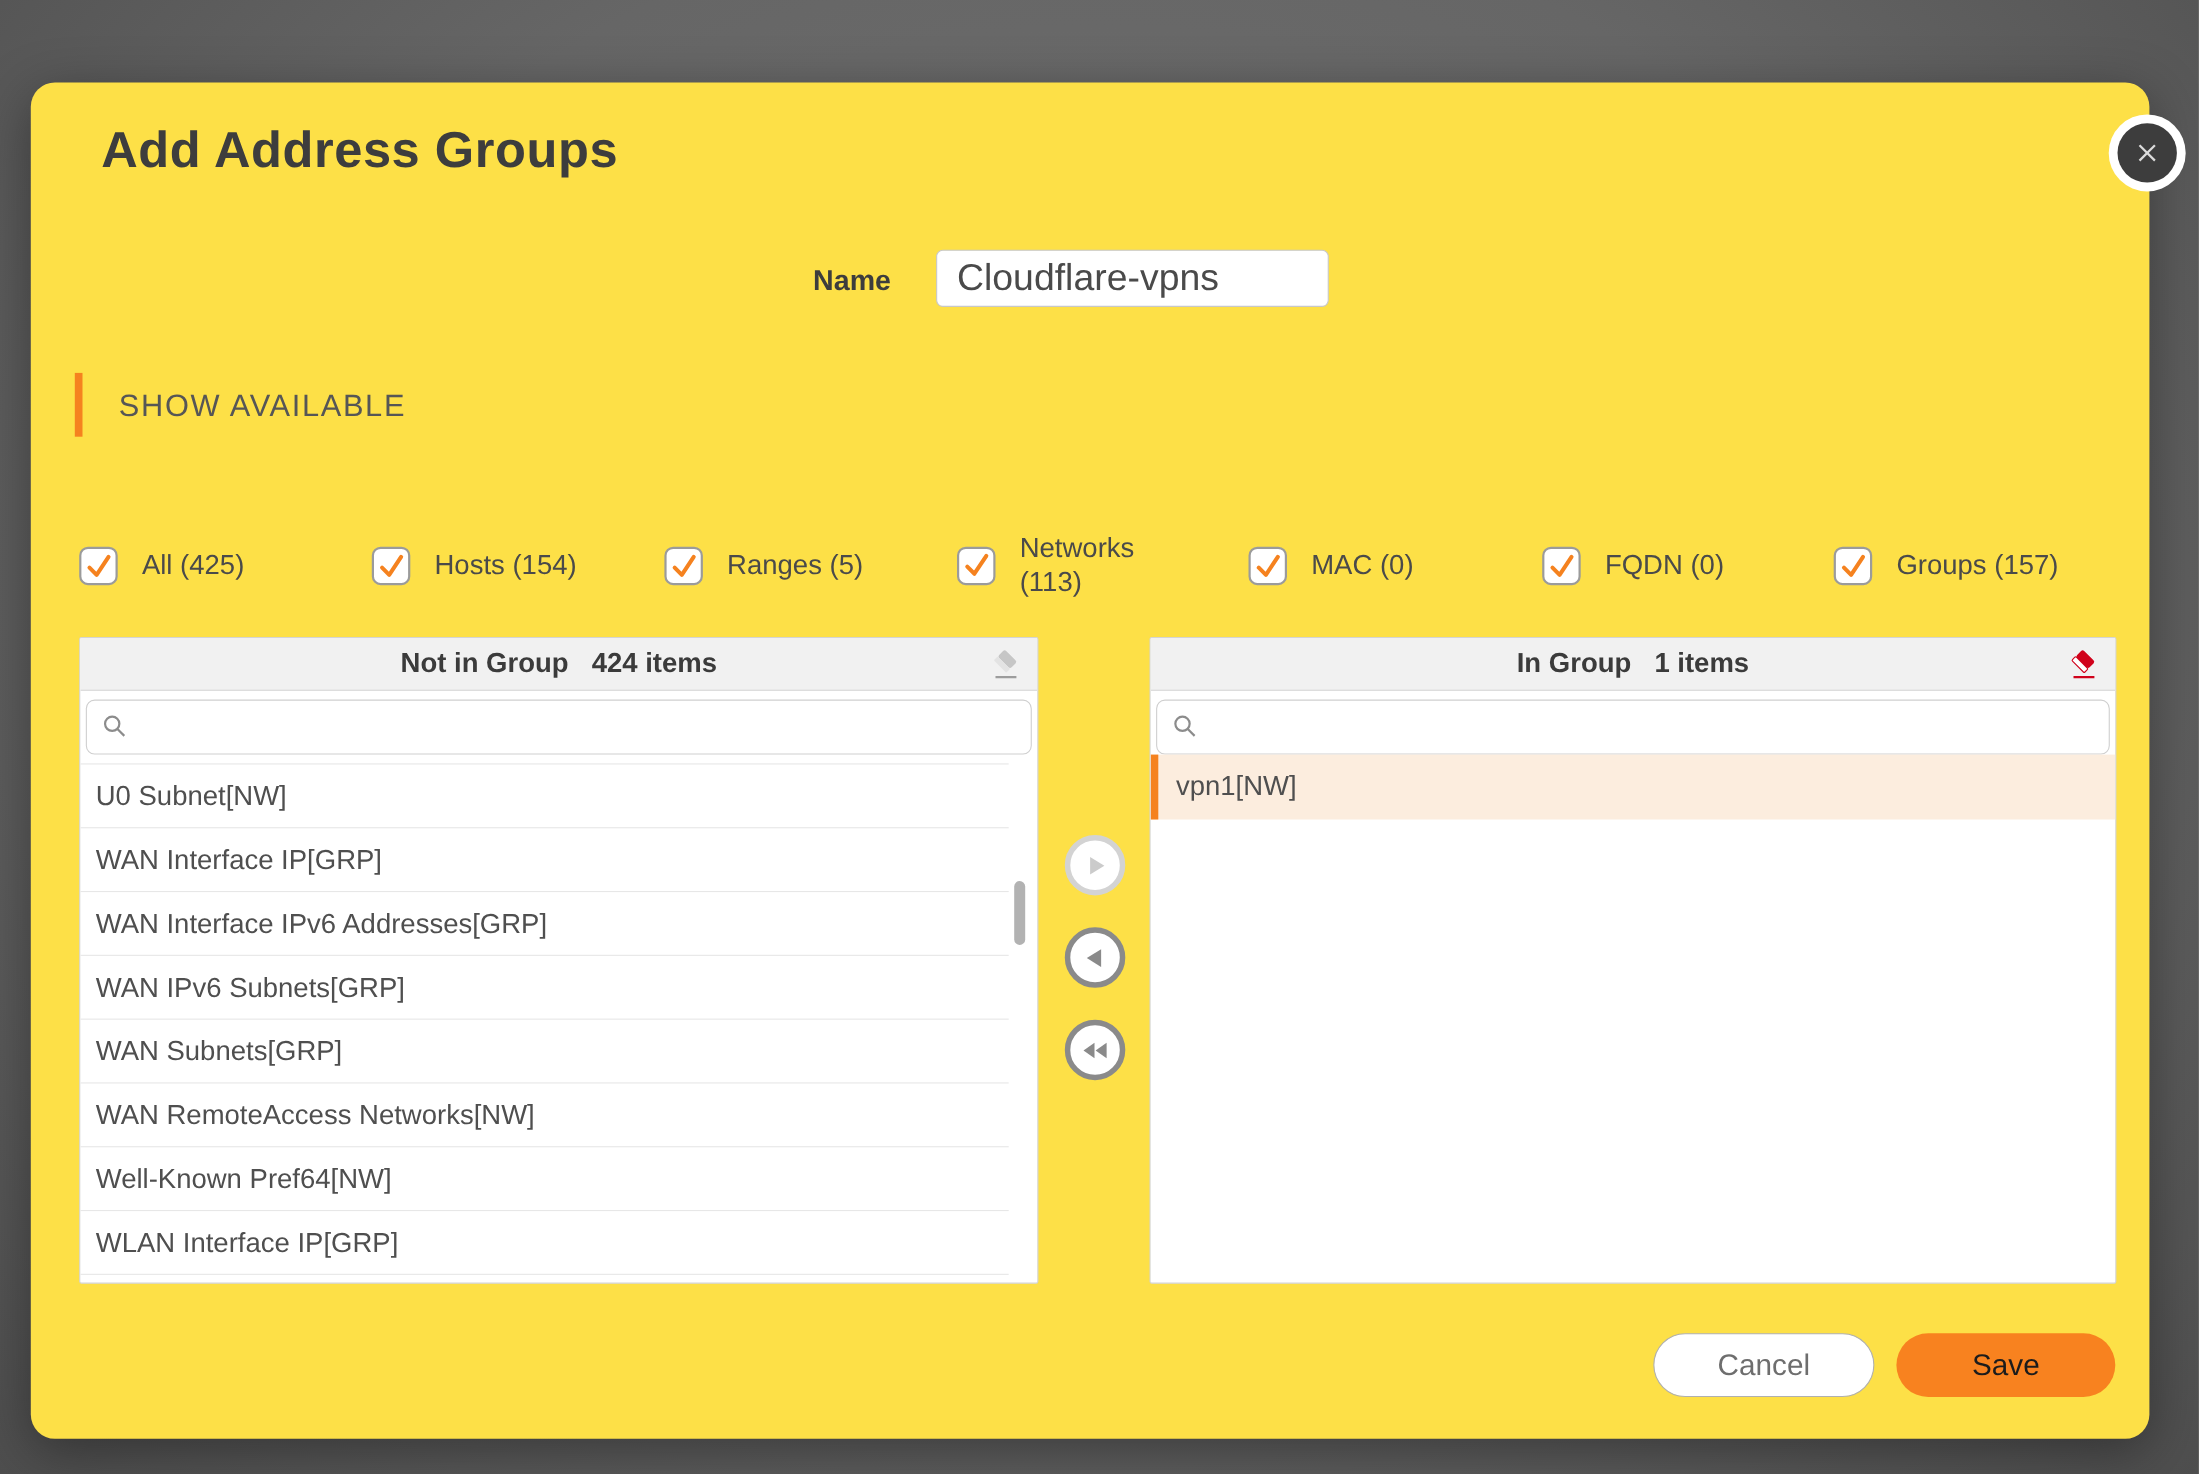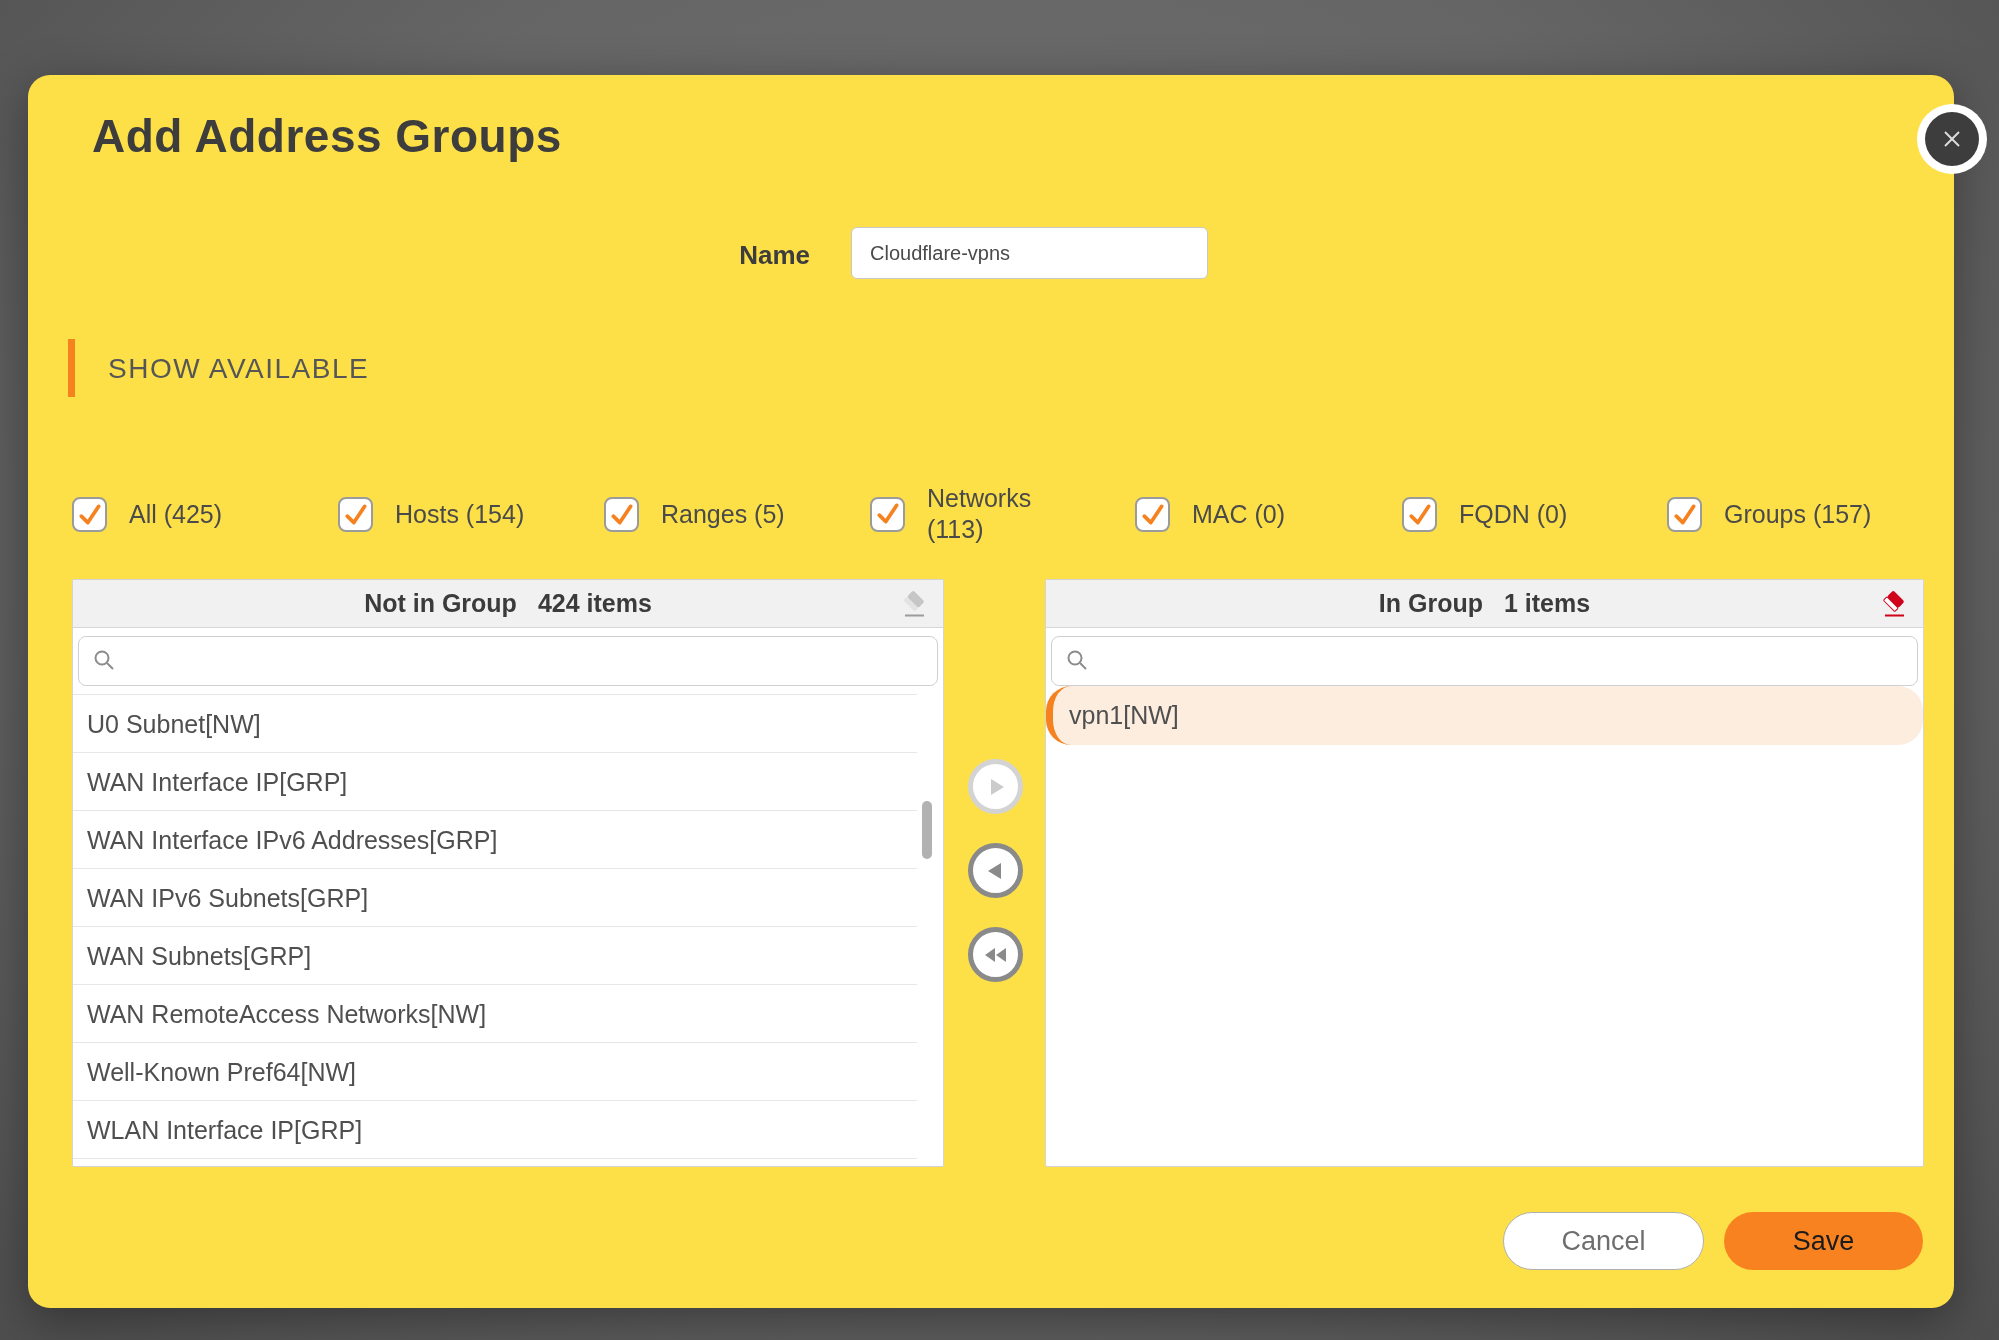--- a/index.html
+++ b/index.html
@@ -30,21 +30,21 @@
     display:flex;align-items:center;justify-content:center;cursor:pointer;
   }
   .name-label{
     position:absolute;left:600px;top:165px;width:182px;text-align:right;
     font-size:26px;font-weight:bold;color:#3d3d3d;
   }
   .name-input{
     position:absolute;left:823px;top:152px;width:357px;height:52px;
     border:1.5px solid #c8c8c8;border-radius:6px;
     font-family:"Liberation Sans", sans-serif;
-    font-size:20px;color:#4a4a4a;padding:0 18px;outline:none;background:#fff;
+    font-size:34px;color:#4a4a4a;padding:0 18px;outline:none;background:#fff;
   }
   .section-bar{
     position:absolute;left:40px;top:264px;width:7px;height:58px;background:var(--accent);
   }
   .section-header{
     position:absolute;left:80px;top:278px;
     font-size:28px;color:#565656;letter-spacing:1.5px;
   }
   .filters{position:absolute;left:0;top:0;width:100%}
   .filter{position:absolute;display:flex;align-items:center;gap:22px;cursor:pointer}
@@ -89,21 +89,21 @@
     padding-left:14px;margin-right:26px;border-bottom:1px solid #e7e7e7;
     cursor:pointer;white-space:nowrap;overflow:hidden;
   }
   .vthumb{
     position:absolute;right:11px;top:221px;width:10px;height:58px;
     border-radius:5px;background:#b2b2b2;cursor:pointer;
   }
   .grow{
     height:59px;display:flex;align-items:center;padding-left:16px;
     font-size:25px;color:#4f4f4f;background:var(--sel-bg);
-    border-left:7px solid var(--accent);cursor:pointer;border-radius:25px;
+    border-left:7px solid var(--accent);cursor:pointer;
   }
   .tbtn{
     position:absolute;left:940px;width:55px;height:55px;border-radius:50%;
     background:#fff;display:flex;align-items:center;justify-content:center;
     border:5px solid #8a8a8a;cursor:pointer;
   }
   .tbtn.disabled{border-color:#d3d3d3}
   #move-right{top:684px}
   #move-left{top:768px}
   #move-all-left{top:852px}

